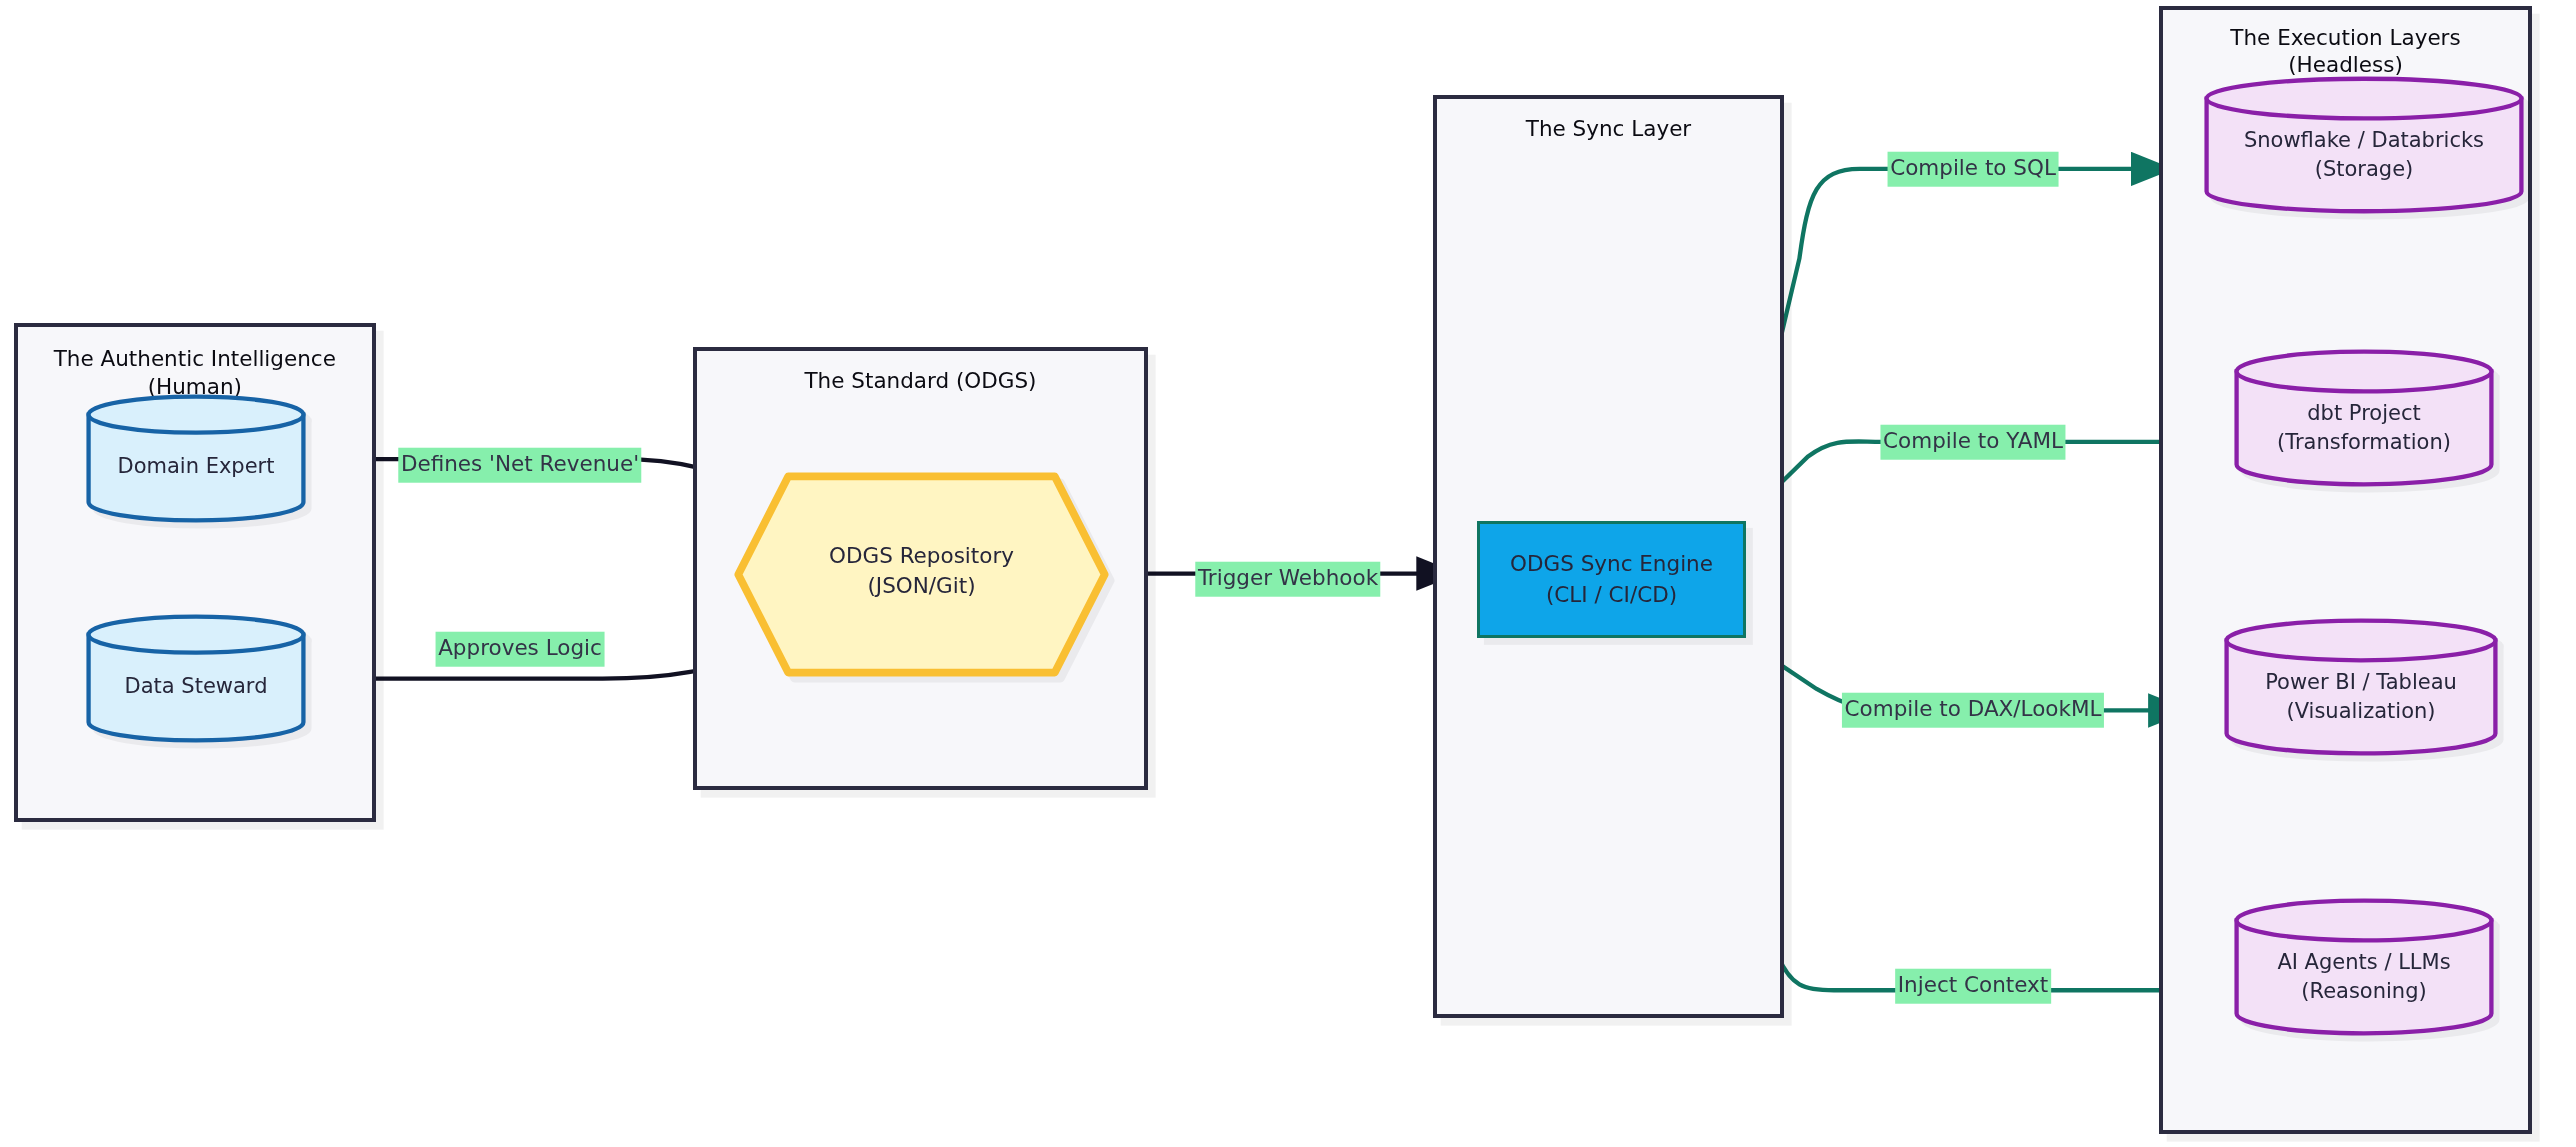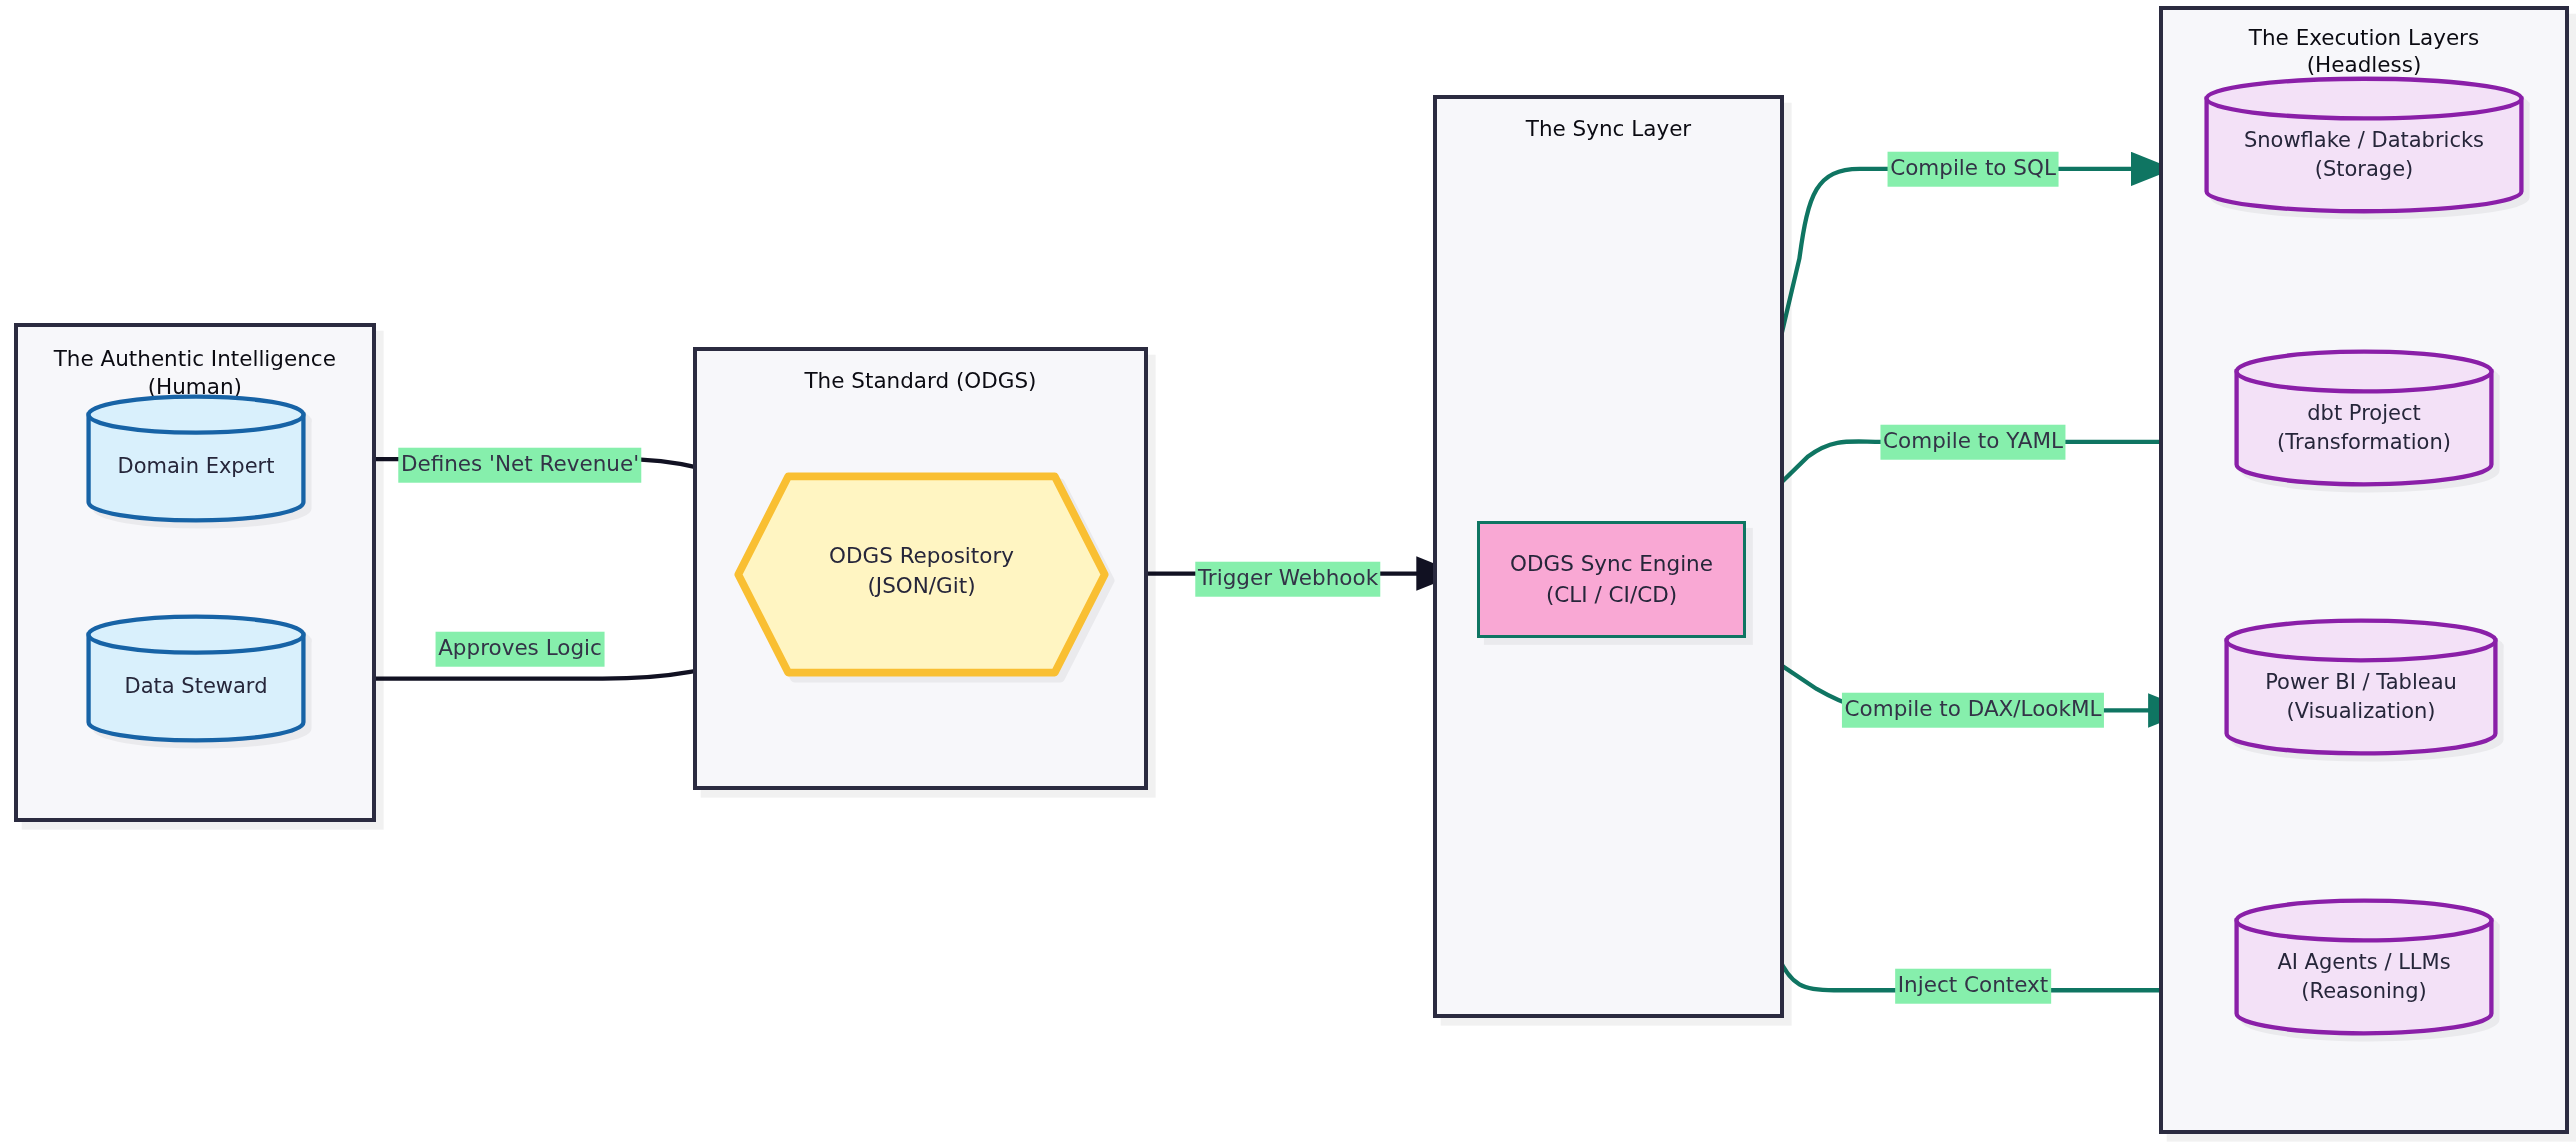--- a/index.html
+++ b/index.html
@@ -62,21 +62,21 @@
     position:absolute;left:0;right:0;top:50%;
     transform:translateY(-50%);
     text-align:center;font-size:21.5px;line-height:1.4;
     color:#26263a;white-space:pre-line;pointer-events:none;
   }
 
   
   .rectnode{
     position:absolute;
     box-sizing:border-box;
-    background:#f9a8d4;
+    background:#0ea5e9;
     border:3.4px solid #0f7562;
     box-shadow:6.9px 6.9px 0 0 rgba(0,0,0,0.05);
     display:flex;align-items:center;justify-content:center;
   }
   .rectnode .rect-label{
     text-align:center;font-size:21.5px;line-height:1.4;
     color:#26263a;white-space:pre-line;
   }
 
   
@@ -161,21 +161,21 @@
 
   <div class="subgraph" style="left:1433px;top:95px;width:351px;height:923px;">
     <div class="subgraph-title" style="top:15.5px;">The Sync Layer</div>
   </div>
 
   <div class="rectnode" style="left:1477px;top:521px;width:269px;height:117px;">
     <div class="rect-label">ODGS Sync Engine
 (CLI / CI/CD)</div>
   </div>
 
-  <div class="subgraph" style="left:2159px;top:6px;width:410px;height:1128px;">
+  <div class="subgraph" style="left:2159px;top:6px;width:373px;height:1128px;">
     <div class="subgraph-title" style="top:13.8px;">The Execution Layers
 (Headless)</div>
   </div>
 
   <div class="cyl" style="left:2204px;top:76px;width:320px;height:138px;">
     <svg width="320" height="138" viewBox="0 0 372 160">
       <path d="M3,26 L3,134 A183,23 0 0 0 369,134 L369,26 z" fill="#f3e1f7" stroke="#8a1fa8" stroke-width="5"></path>
       <ellipse cx="186" cy="26" rx="183" ry="23" fill="#f3e1f7" stroke="#8a1fa8" stroke-width="5"></ellipse>
     </svg>
     <div class="cyl-label" style="top:57%;">Snowflake / Databricks

